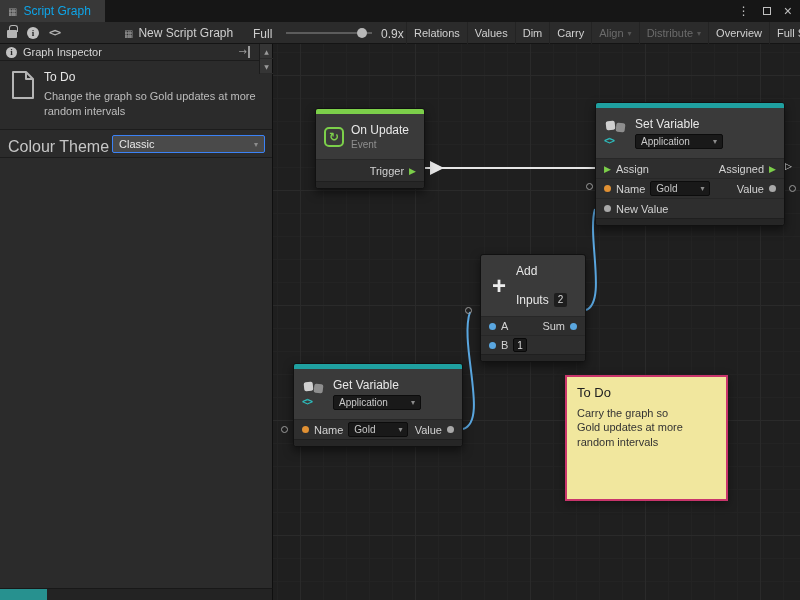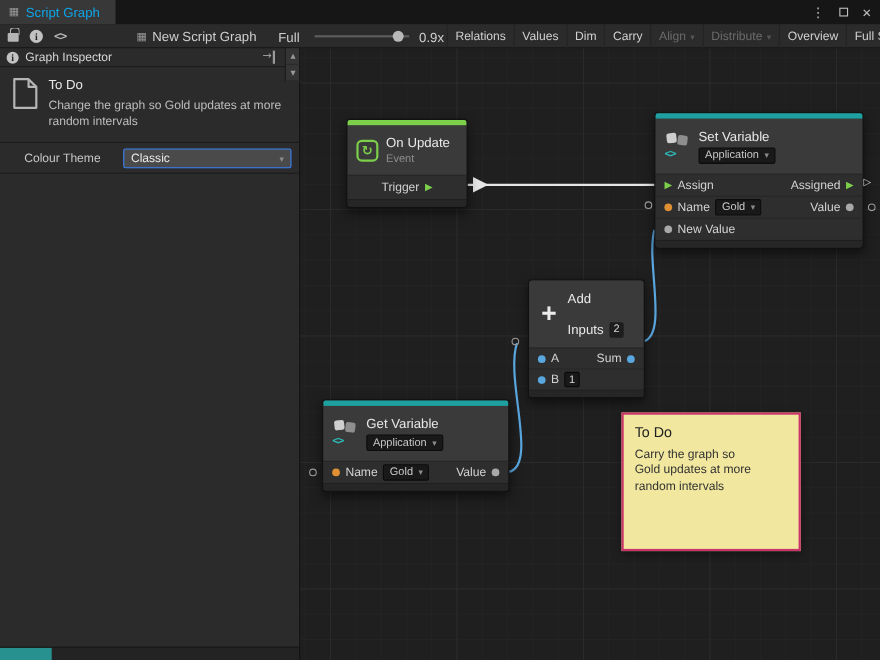--- a/index.html
+++ b/index.html
@@ -46,21 +46,21 @@
                padding:0 6px;border-bottom:1px solid #1c1c1c}
   .insp-title{font-size:11px;color:#d6d6d6}
   .dock{position:absolute;right:22px;top:2px;color:#9a9a9a;font-size:10px;border-right:2px solid #9a9a9a;padding-right:1px;line-height:12px}
   .scrollstack{position:absolute;right:0;top:0;width:13px;background:#353535;border-left:1px solid #1c1c1c}
   .scrollbtn{width:13px;height:15px;display:grid;place-items:center;font-size:6px;color:#9a9a9a;border-bottom:1px solid #2a2a2a}
   .insp-todo{position:absolute;left:0;top:18px;width:100%;height:68px;border-bottom:1px solid #1c1c1c}
   .todo-icon{position:absolute;left:10px;top:8px}
   .todo-title{position:absolute;left:44px;top:8px;font-size:12px;color:#e6e6e6}
   .todo-body{position:absolute;left:44px;top:27px;width:214px;font-size:11px;color:#bdbdbd;line-height:1.35}
   .insp-theme{position:absolute;left:0;top:86px;width:100%;height:28px;border-bottom:1px solid #1c1c1c}
-  .theme-label{position:absolute;left:22px;top:8px;font-size:11px;color:#c6c6c6}
+  .theme-label{position:absolute;left:8px;top:8px;font-size:16px;color:#c6c6c6}
   .theme-select{position:absolute;left:112px;top:5px;width:153px;height:18px;background:#4a4a4a;border:1px solid #3b82f6;
                 border-radius:2px;display:flex;align-items:center;justify-content:space-between;padding:0 6px}
   .theme-select .val{font-size:11px;color:#e8e8e8}
   .insp-bottom{left:0;top:588px;width:273px;height:12px;background:#232323;border-top:1px solid #181818;border-right:1px solid #0f0f0f}
   .teal-thumb{left:0;top:589px;width:47px;height:11px;background:#27918f}
 
   
   .canvas{left:273px;top:44px;width:527px;height:556px;overflow:hidden;background-color:#1f1f1f;
     background-image:
       linear-gradient(to right,#2a2a2a 1px,transparent 1px),
@@ -75,30 +75,30 @@
   .node{position:absolute;background:#2e2e2e;border:1px solid #111;border-radius:3px;box-shadow:0 4px 10px rgba(0,0,0,.5)}
   .strip{height:5px;border-radius:2px 2px 0 0}
   .strip.green{background:#7ccf4a}
   .strip.teal{background:#1fa0a0}
   .nhead{display:flex;align-items:center;gap:7px;padding:9px 8px;background:#3a3a3a}
   .ntitle{font-size:12px;color:#e8e8e8;line-height:14px;white-space:nowrap}
   .nsub{font-size:10px;color:#8f8f8f;margin-top:2px}
   .nrow{height:20px;display:flex;align-items:center;justify-content:space-between;padding:0 8px;font-size:11px;color:#d2d2d2;
         background:#2e2e2e;border-top:1px solid #272727}
   .nrow.r19{height:19px}
-  .nrow.r22{height:22px;justify-content:center}
+  .nrow.r22{height:22px;justify-content:flex-end}
   .pg{display:flex;align-items:center;gap:5px;white-space:nowrap}
   .nfoot{height:7px;background:#262626;border-top:1px solid #1f1f1f;border-radius:0 0 3px 3px}
   .flowarrow{color:#7ccf4a;font-size:9px;font-family:"DejaVu Sans",sans-serif}
   .dot{width:7px;height:7px;border-radius:50%;display:inline-block}
   .dot.orange{background:#e09033}
   .dot.blue{background:#5aa7e0}
   .dot.grey{background:#a9a9a9}
   .ndrop{background:#191919;border:1px solid #0c0c0c;border-radius:2px;color:#c9c9c9;font-size:10px;height:15px;
-         display:inline-flex;align-items:center;gap:5px;padding:0 5px;width:max-content}
+         display:inline-flex;align-items:center;gap:23px;padding:0 5px;width:max-content}
   .badge{background:#1d1d1d;border-radius:2px;padding:0 4px;height:14px;line-height:14px;font-size:10px;color:#d6d6d6}
   .valbox{background:#191919;border:1px solid #090909;border-radius:2px;min-width:13px;padding:0 3px;text-align:center;
           font-size:10px;color:#ddd;height:14px;line-height:13px}
   .loopicon{width:20px;height:20px;border:2px solid #7ccf4a;border-radius:5px;color:#7ccf4a;display:grid;place-items:center;
             font-size:12px;font-weight:bold;font-family:"DejaVu Sans",sans-serif}
   .plusicon{width:20px;font-size:24px;font-weight:bold;color:#ececec;line-height:20px;text-align:center}
   .varicon{position:relative;width:24px;height:26px;flex:0 0 auto}
   .vb1{position:absolute;left:2px;top:1px;width:9px;height:9px;background:#cfcfcf;border-radius:2px;transform:rotate(-6deg)}
   .vb2{position:absolute;left:12px;top:3px;width:9px;height:9px;background:#8e8e8e;border-radius:2px;transform:rotate(7deg)}
   .vcode{position:absolute;left:0;bottom:0;color:#2dbdbd;font-size:10px;font-weight:bold;letter-spacing:-1px;

